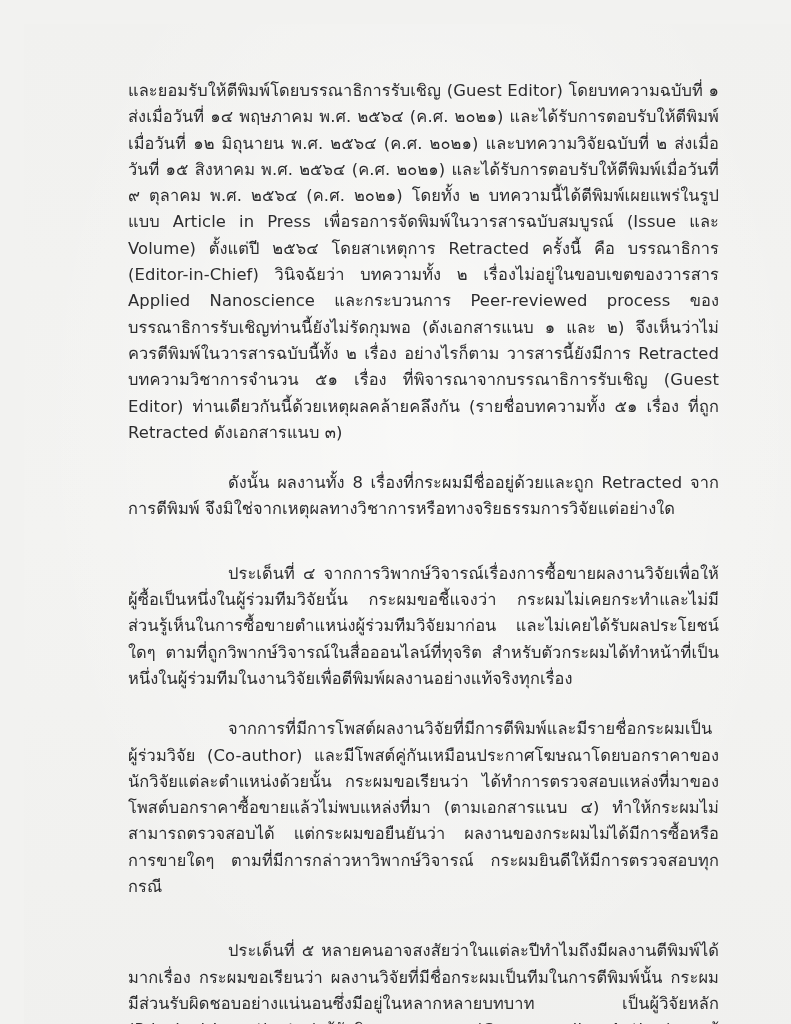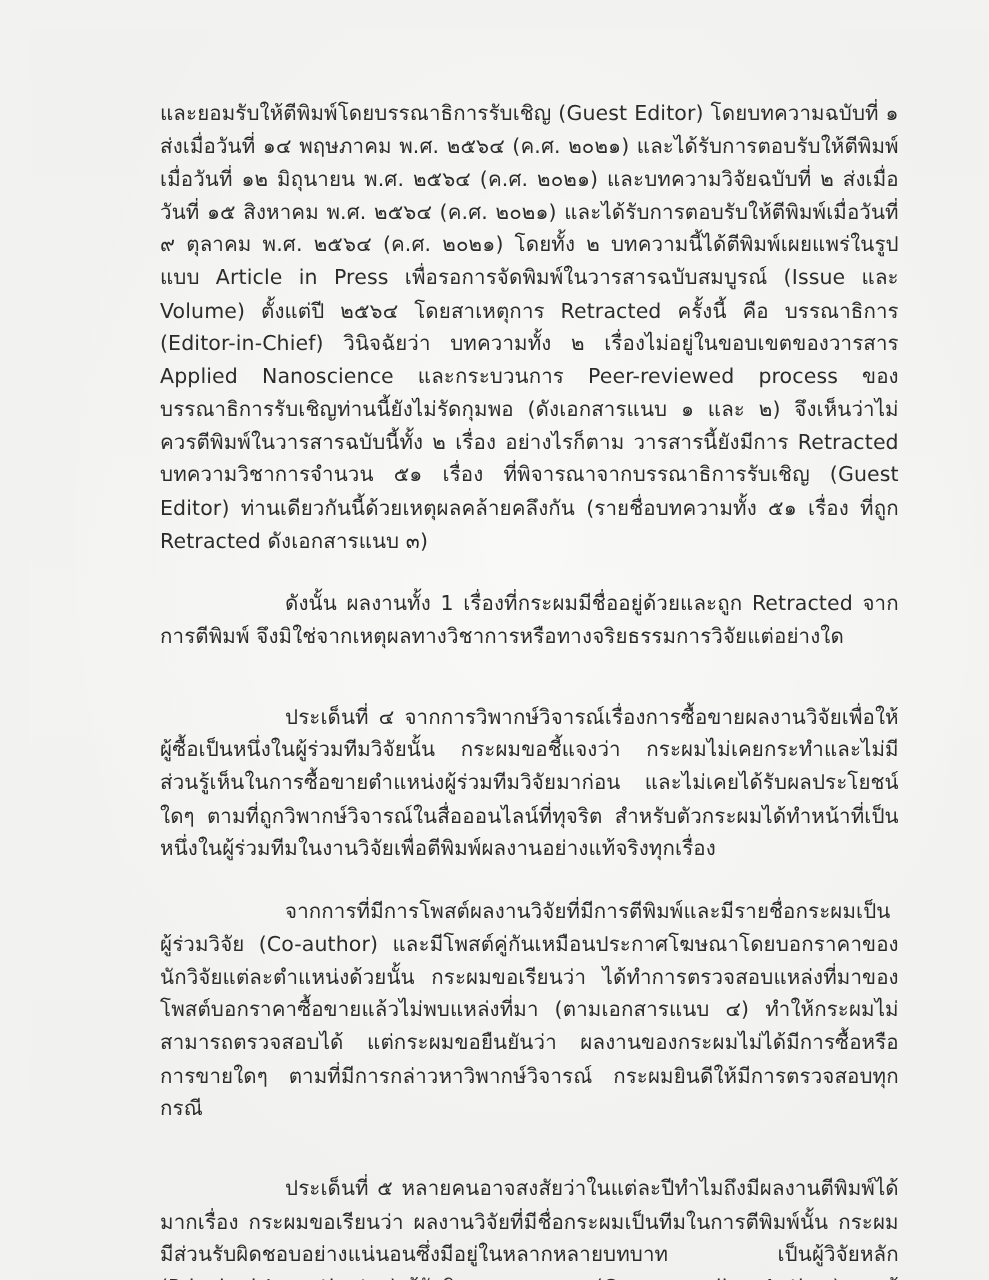--- a/index.html
+++ b/index.html
@@ -52,19 +52,19 @@
   p.para.gap {
     margin-top: 14px;
   }
 </style>
 </head>
 <body style="background: rgb(242, 242, 240);">
 
 <main class="scan-page">
   <section class="text-block" style="color: rgb(44, 44, 46);">
     <p class="para">และยอมรับให้ตีพิมพ์โดยบรรณาธิการรับเชิญ (Guest Editor) โดยบทความฉบับที่ ๑ ส่งเมื่อวันที่ ๑๔ พฤษภาคม พ.ศ. ๒๕๖๔ (ค.ศ. ๒๐๒๑) และได้รับการตอบรับให้ตีพิมพ์เมื่อวันที่ ๑๒ มิถุนายน พ.ศ. ๒๕๖๔ (ค.ศ. ๒๐๒๑) และบทความวิจัยฉบับที่ ๒ ส่งเมื่อวันที่ ๑๕ สิงหาคม พ.ศ. ๒๕๖๔ (ค.ศ. ๒๐๒๑) และได้รับการตอบรับให้ตีพิมพ์เมื่อวันที่ ๙ ตุลาคม พ.ศ. ๒๕๖๔ (ค.ศ. ๒๐๒๑) โดยทั้ง ๒ บทความนี้ได้ตีพิมพ์เผยแพร่ในรูปแบบ Article in Press เพื่อรอการจัดพิมพ์ในวารสารฉบับสมบูรณ์ (Issue และ Volume) ตั้งแต่ปี ๒๕๖๔ โดยสาเหตุการ Retracted ครั้งนี้ คือ บรรณาธิการ (Editor-in-Chief) วินิจฉัยว่า บทความทั้ง ๒ เรื่องไม่อยู่ในขอบเขตของวารสาร Applied Nanoscience และกระบวนการ Peer-reviewed process ของบรรณาธิการรับเชิญท่านนี้ยังไม่รัดกุมพอ (ดังเอกสารแนบ ๑ และ ๒) จึงเห็นว่าไม่ควรตีพิมพ์ในวารสารฉบับนี้ทั้ง ๒ เรื่อง อย่างไรก็ตาม วารสารนี้ยังมีการ Retracted บทความวิชาการจำนวน ๕๑ เรื่อง ที่พิจารณาจากบรรณาธิการรับเชิญ (Guest Editor) ท่านเดียวกันนี้ด้วยเหตุผลคล้ายคลึงกัน (รายชื่อบทความทั้ง ๕๑ เรื่อง ที่ถูก Retracted ดังเอกสารแนบ ๓)</p>
-    <p class="para indent">ดังนั้น ผลงานทั้ง 1 เรื่องที่กระผมมีชื่ออยู่ด้วยและถูก Retracted จากการตีพิมพ์ จึงมิใช่จากเหตุผลทางวิชาการหรือทางจริยธรรมการวิจัยแต่อย่างใด</p>
+    <p class="para indent">ดังนั้น ผลงานทั้ง 8 เรื่องที่กระผมมีชื่ออยู่ด้วยและถูก Retracted จากการตีพิมพ์ จึงมิใช่จากเหตุผลทางวิชาการหรือทางจริยธรรมการวิจัยแต่อย่างใด</p>
     <p class="para indent gap">ประเด็นที่ ๔ จากการวิพากษ์วิจารณ์เรื่องการซื้อขายผลงานวิจัยเพื่อให้ผู้ซื้อเป็นหนึ่งในผู้ร่วมทีมวิจัยนั้น กระผมขอชี้แจงว่า กระผมไม่เคยกระทำและไม่มีส่วนรู้เห็นในการซื้อขายตำแหน่งผู้ร่วมทีมวิจัยมาก่อน และไม่เคยได้รับผลประโยชน์ใดๆ ตามที่ถูกวิพากษ์วิจารณ์ในสื่อออนไลน์ที่ทุจริต สำหรับตัวกระผมได้ทำหน้าที่เป็นหนึ่งในผู้ร่วมทีมในงานวิจัยเพื่อตีพิมพ์ผลงานอย่างแท้จริงทุกเรื่อง</p>
     <p class="para indent">จากการที่มีการโพสต์ผลงานวิจัยที่มีการตีพิมพ์และมีรายชื่อกระผมเป็นผู้ร่วมวิจัย (Co-author) และมีโพสต์คู่กันเหมือนประกาศโฆษณาโดยบอกราคาของนักวิจัยแต่ละตำแหน่งด้วยนั้น กระผมขอเรียนว่า ได้ทำการตรวจสอบแหล่งที่มาของโพสต์บอกราคาซื้อขายแล้วไม่พบแหล่งที่มา (ตามเอกสารแนบ ๔) ทำให้กระผมไม่สามารถตรวจสอบได้ แต่กระผมขอยืนยันว่า ผลงานของกระผมไม่ได้มีการซื้อหรือการขายใดๆ ตามที่มีการกล่าวหาวิพากษ์วิจารณ์ กระผมยินดีให้มีการตรวจสอบทุกกรณี</p>
     <p class="para indent gap">ประเด็นที่ ๕ หลายคนอาจสงสัยว่าในแต่ละปีทำไมถึงมีผลงานตีพิมพ์ได้มากเรื่อง กระผมขอเรียนว่า ผลงานวิจัยที่มีชื่อกระผมเป็นทีมในการตีพิมพ์นั้น กระผมมีส่วนรับผิดชอบอย่างแน่นอนซึ่งมีอยู่ในหลากหลายบทบาท เป็นผู้วิจัยหลัก (Principal Investigator) ผู้รับผิดชอบบทความ (Corresponding Author) และผู้ร่วมวิจัย (Co-author) ซึ่งแต่ละตำแหน่งมีส่วนแบ่งรับผิดชอบไม่เท่ากัน ผลงานของกระผมที่เป็นผู้วิจัยหลัก (Principal Investigator) และผู้รับผิดชอบบทความ (Corresponding Author) มีเพียงจำนวนหนึ่ง ส่วนใหญ่เป็นผู้ร่วมวิจัย (Co-author) ทั้งนี้เนื่องจากการที่กระผมได้รับเชิญให้ทำหน้าที่บรรณาธิการวิชาการ (Academic Editor) ของวารสารดังได้เรียนแล้ว ทำให้กระผมได้รับการติดต่อขอความร่วมมือในการให้ความเห็นในเรื่องระเบียบวิธีการวิจัยบ้าง การวิเคราะห์ข้อมูลบ้าง เนื้อหาและรูปแบบการนำเสนอ (Manuscript) เพื่อตีพิมพ์บ้าง โดยทุกเรื่องได้มีการร่วมพิจารณารายงานการวิจัยเพื่อตีพิมพ์ในวารสารทำให้กระผมมีโอกาสมีชื่อร่วมตีพิมพ์ด้วย ซึ่งการดำเนินการเช่นนี้เป็นวิธีปฏิบัติโดยทั่วไปของการตีพิมพ์ผลงานวิจัยในสากล</p>
 
   </section>
 </main>
 
 </body></html>

